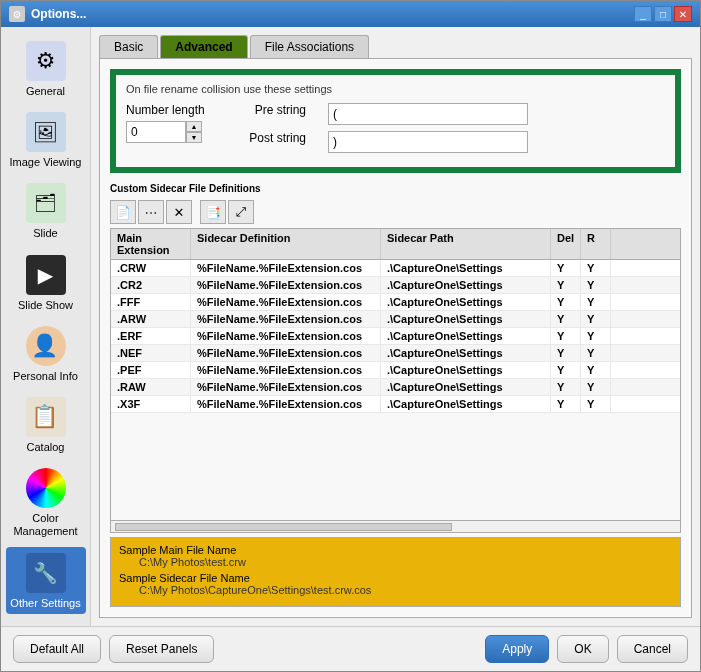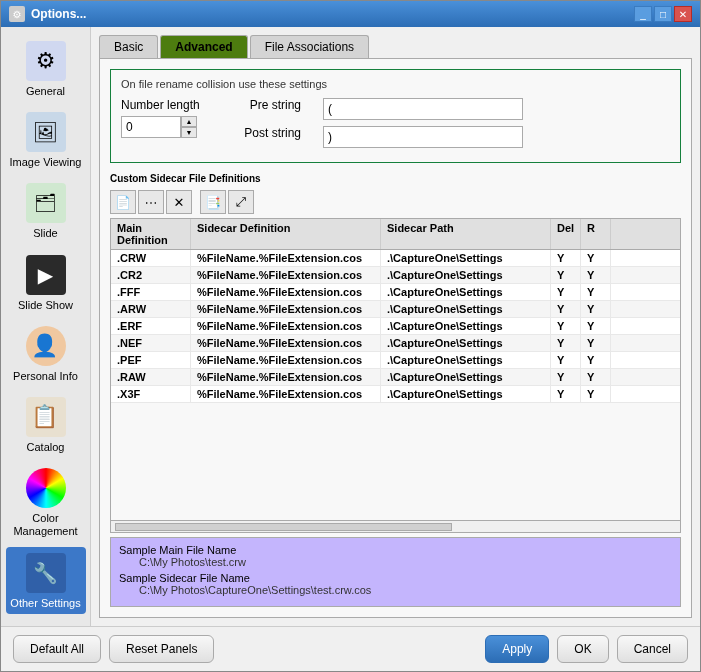--- a/index.html
+++ b/index.html
@@ -138,21 +138,21 @@
     .tab-content {
       border: 1px solid #aaa;
       background: #f8f8f8;
       padding: 10px;
       flex: 1;
       overflow: hidden;
       display: flex;
       flex-direction: column;
     }
     .section-box {
-      border: 1px solid #15803d;
+      border: 6px solid #15803d;
       padding: 8px 10px;
       margin-bottom: 10px;
       background: #f8f8f8;
     }
     .section-title {
       font-size: 11px;
       color: #333;
       margin-bottom: 8px;
     }
     .form-row {
@@ -264,21 +264,21 @@
     .td {
       padding: 2px 6px;
       border-right: 1px solid #e8e8e8;
       overflow: hidden;
       white-space: nowrap;
     }
     .sample-area {
       margin-top: 4px;
       border: 1px solid #aaa;
       padding: 6px 8px;
-      background: #c4b5fd;
+      background: #eab308;
       font-size: 11px;
     }
     .sample-row {
       margin-bottom: 4px;
     }
     .sample-value {
       color: #333;
       margin-left: 20px;
     }
     .bottom-bar {
@@ -486,21 +486,21 @@
             <button class="toolbar-btn">📄</button>
             <button class="toolbar-btn">⋯</button>
             <button class="toolbar-btn">✕</button>
             <div class="toolbar-sep"></div>
             <button class="toolbar-btn">📑</button>
             <button class="toolbar-btn">⤢</button>
           </div>
 
           <div class="table-container">
             <div class="table-header">
-              <div class="th col-ext">Main Definition</div>
+              <div class="th col-ext">Main Extension</div>
               <div class="th col-def">Sidecar Definition</div>
               <div class="th col-path">Sidecar Path</div>
               <div class="th col-del">Del</div>
               <div class="th col-r">R</div>
             </div>
             <div class="scrollable-table">
             <div class="table-row">
       <div class="td col-ext">.CRW</div>
       <div class="td col-def">%FileName.%FileExtension.cos</div>
       <div class="td col-path">.\CaptureOne\Settings</div>

